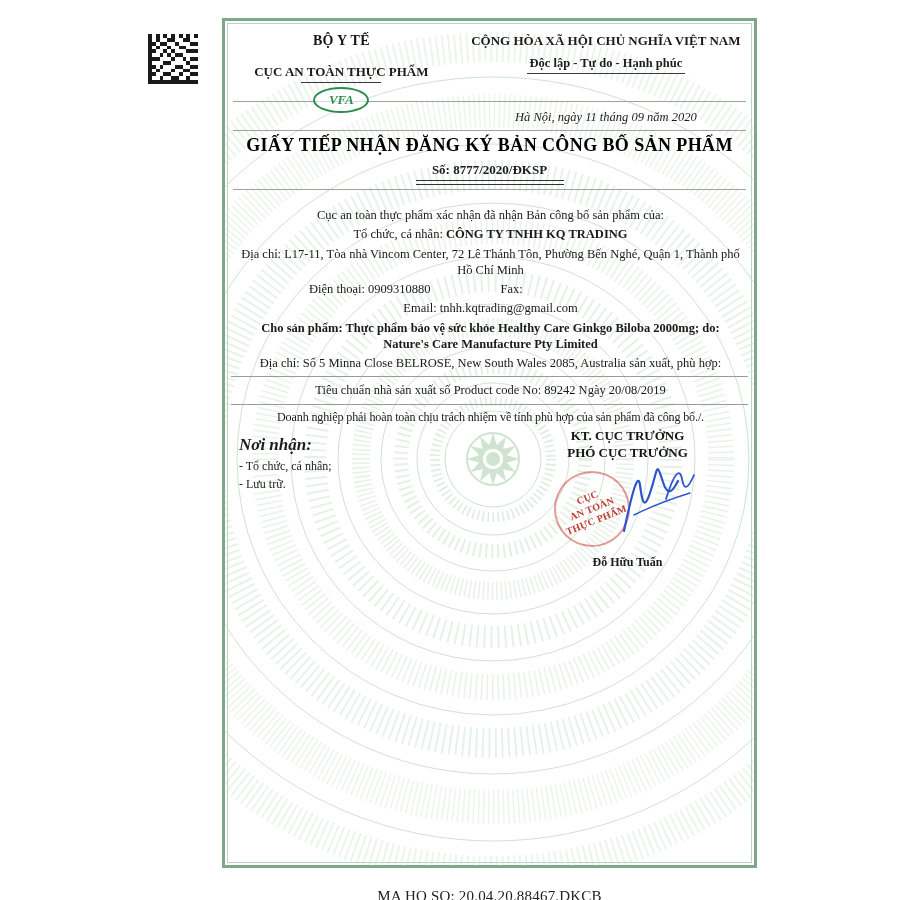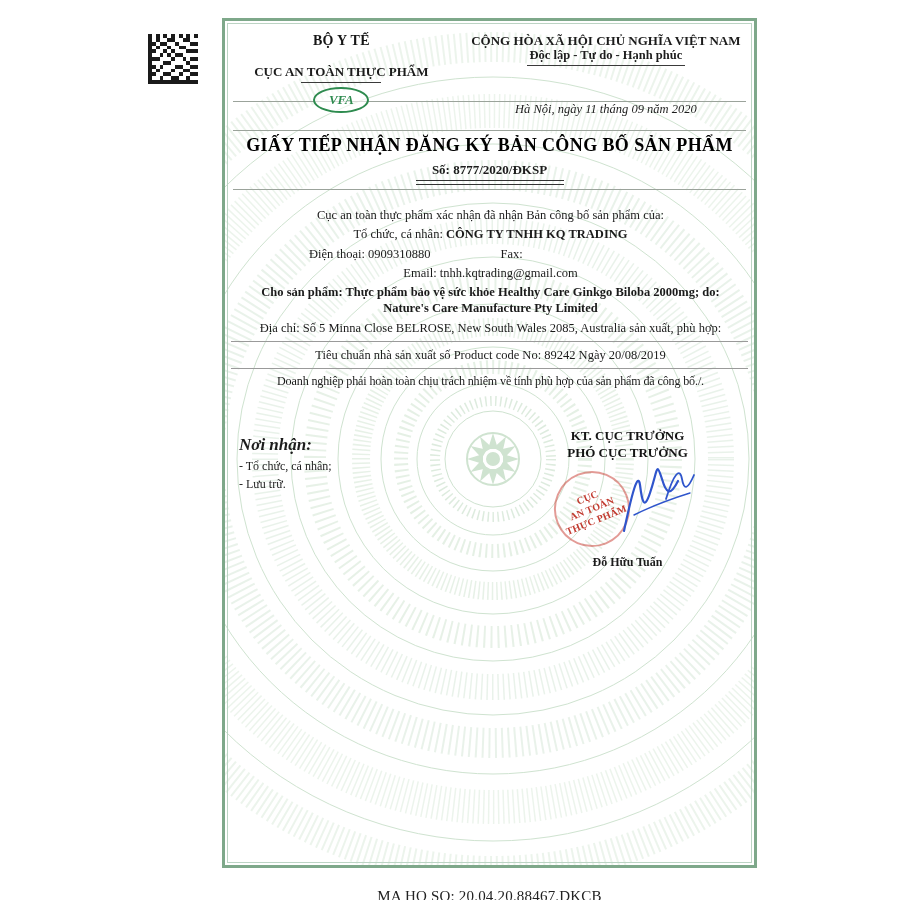--- a/index.html
+++ b/index.html
@@ -17,21 +17,21 @@
 
   
   .hdr{position:absolute;top:12px;left:0;right:0;display:flex;z-index:2;}
   .hcol-l{width:44%;text-align:center;}
   .hcol-r{width:56%;text-align:center;}
   .ministry{font-weight:bold;font-size:14px;letter-spacing:.3px;color:#161616;line-height:15px;}
   .dept{font-weight:bold;font-size:13px;margin-top:16px;line-height:15px;}
   .u-s{width:80px;height:1px;background:#3a3a3a;margin:3px auto 0;}
   .logo{display:inline-block;margin-top:4px;width:52px;height:22px;border:2px solid #2e8b4f;border-radius:50%;color:#2e8b4f;font-weight:bold;font-style:italic;font-size:13px;line-height:22px;background:rgba(255,255,255,.6);}
   .country{font-weight:bold;font-size:13px;line-height:15px;}
-  .motto{font-weight:bold;font-size:12.5px;margin-top:0;line-height:14px;}
+  .motto{font-weight:bold;font-size:12.5px;margin-top:8px;line-height:14px;}
   .u-m{width:158px;height:1px;background:#3a3a3a;margin:3px auto 0;}
   .dateline{font-style:italic;font-size:12.5px;margin-top:36px;}
 
   .rule{position:absolute;left:8px;right:8px;height:1px;background:#9ba39b;z-index:1;}
   .rule.r1{top:80px;}
   .rule.r2{top:109px;}
   .rule.r3{top:168px;}
 
   
   .title-block{position:absolute;top:114px;left:0;right:0;text-align:center;z-index:2;}
@@ -148,20 +148,21 @@
 
     <div class="title-block">
       <div class="title">GIẤY TIẾP NHẬN ĐĂNG KÝ BẢN CÔNG BỐ SẢN PHẨM</div>
       <div class="cert-no">Số: 8777/2020/ĐKSP</div>
       <div class="dbl-u"></div>
     </div>
 
     <div class="bodytext">
       <p>Cục an toàn thực phẩm xác nhận đã nhận Bản công bố sản phẩm của:</p>
       <p><span>Tổ chức, cá nhân:</span> <span class="b">CÔNG TY TNHH KQ TRADING</span></p>
+      <p>Địa chỉ: L17-11, Tòa nhà Vincom Center, 72 Lê Thánh Tôn, Phường Bến Nghé, Quận 1, Thành phố Hồ Chí Minh</p>
       <p class="phone-row">
           <span class="ph">Điện thoại: 0909310880</span>
           <span>Fax:</span>
         </p>
       <p>Email: tnhh.kqtrading@gmail.com</p>
       <p class="b">Cho sản phẩm: Thực phẩm bảo vệ sức khỏe Healthy Care Ginkgo Biloba 2000mg; do: Nature's Care Manufacture Pty Limited</p>
       <p>Địa chỉ: Số 5 Minna Close BELROSE, New South Wales 2085, Australia sản xuất, phù hợp:</p>
       <div class="hrline"></div>
       <p>Tiêu chuẩn nhà sản xuất số Product code No: 89242 Ngày 20/08/2019</p>
       <div class="hrline"></div>

